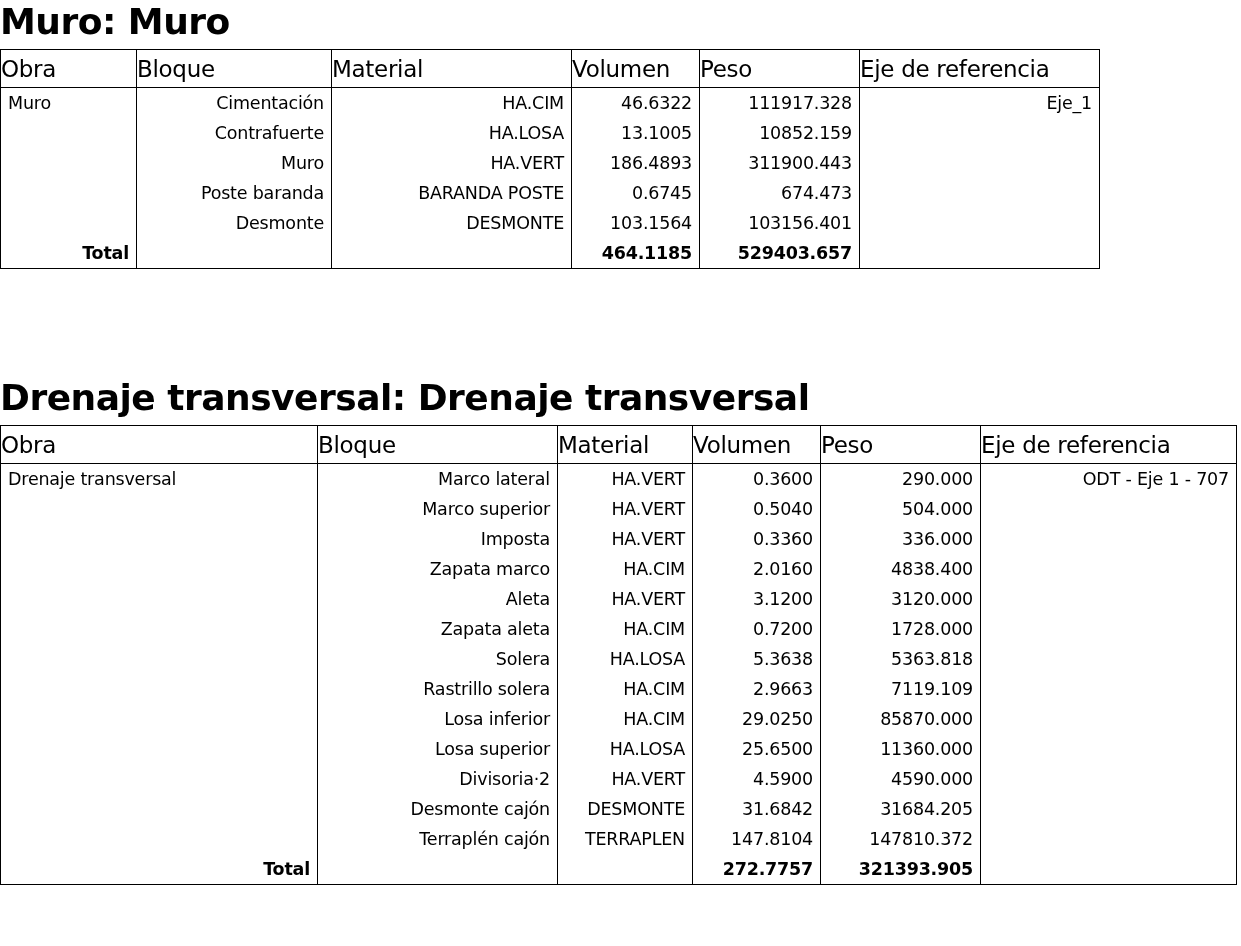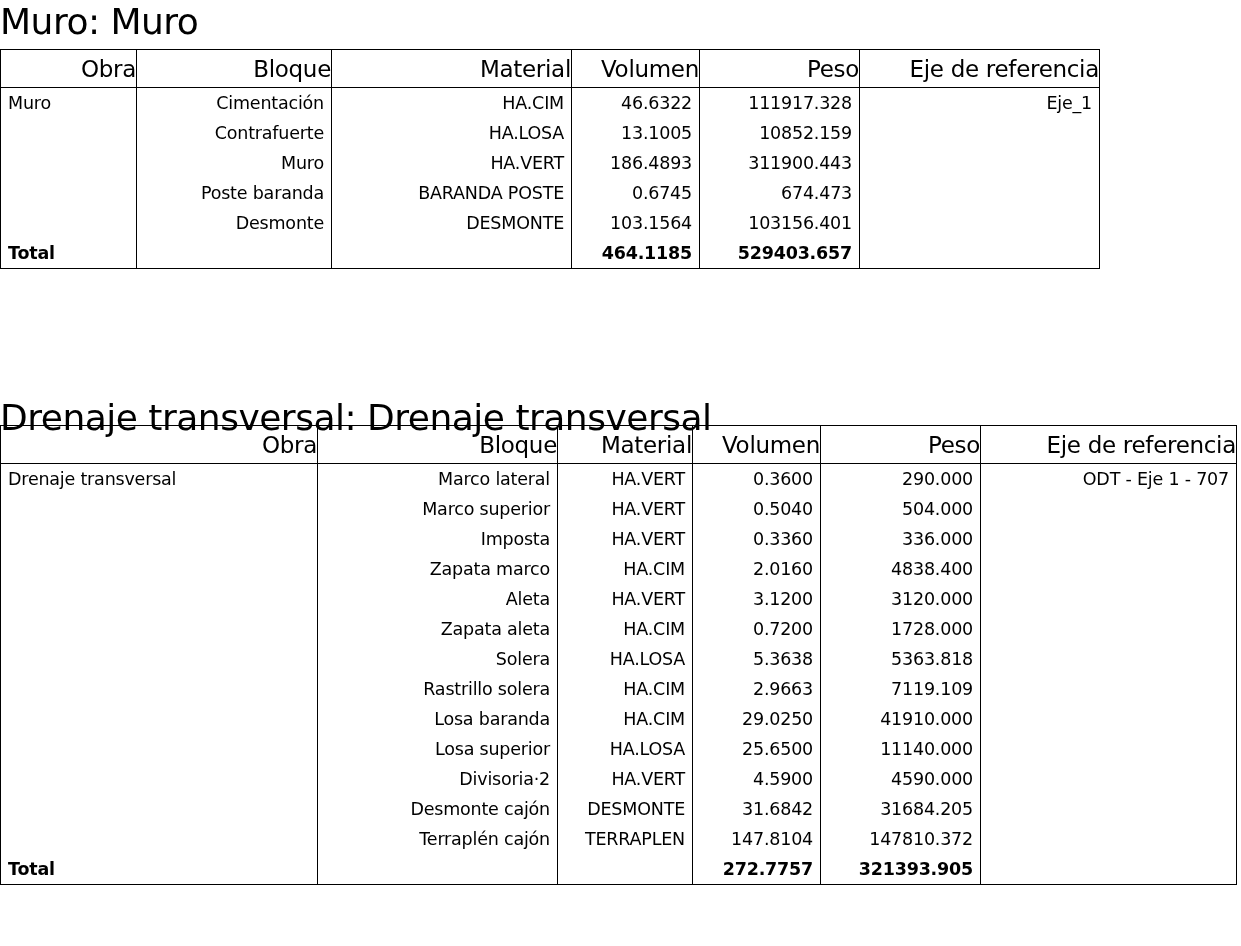--- a/index.html
+++ b/index.html
@@ -3,45 +3,45 @@
 <meta charset="utf-8">
 <style>
   html, body { margin: 0; padding: 0; background: #ffffff; }
   body {
     width: 1241px; height: 946px; overflow: hidden; position: relative;
     font-family: "DejaVu Sans", "Liberation Sans", sans-serif; color: #000;
   }
   .section-title {
     position: absolute; left: 0; margin: 0;
     font-family: "DejaVu Sans", sans-serif;
-    font-size: 36px; font-weight: normal; letter-spacing: -0.5px; line-height: 44px;
+    font-size: 36px; font-weight: bold; letter-spacing: -0.5px; line-height: 44px;
     white-space: nowrap;
   }
   #t1-title { top: 0px; }
-  #t2-title { top: 396px; text-align: center; }
+  #t2-title { top: 376px; text-align: center; }
   table {
     position: absolute; left: 0; border-collapse: collapse; table-layout: fixed;
     font-family: "DejaVu Sans", sans-serif;
   }
   #table1 { top: 49px; width: 1100px; }
   #table2 { top: 425px; width: 1236px; }
   table { border: 1.5px solid #000; }
   th {
     font-weight: normal; font-size: 23px; height: 37px; padding: 0;
-    border: 1px solid #000; text-align: right; letter-spacing: -0.3px;
+    border: 1px solid #000; text-align: left; letter-spacing: -0.3px;
     vertical-align: middle; white-space: nowrap;
   }
   td {
     font-size: 17.5px; height: 30px; padding: 0 7px;
     border-left: 1px solid #000; border-right: 1px solid #000;
     text-align: right; white-space: nowrap; vertical-align: middle;
     letter-spacing: -0.2px;
   }
   td.left { text-align: left; }
-  tr.total td { font-weight: bold; }
+  tr.total td { font-weight: bold; text-align: right; }
   tbody tr:first-child td { border-top: 1px solid #000; }
 </style>
 </head>
 <body>
 
 <h1 id="t1-title" class="section-title">Muro: Muro</h1>
 <table id="table1">
   <colgroup>
     <col style="width:136px">
       <col style="width:195px">
@@ -192,32 +192,32 @@
       <tr>
         <td class="left"></td>
         <td>Rastrillo solera</td>
         <td>HA.CIM</td>
         <td>2.9663</td>
         <td>7119.109</td>
         <td></td>
       </tr>
       <tr>
         <td class="left"></td>
-        <td>Losa baranda</td>
+        <td>Losa inferior</td>
         <td>HA.CIM</td>
         <td>29.0250</td>
-        <td>41910.000</td>
+        <td>85870.000</td>
         <td></td>
       </tr>
       <tr>
         <td class="left"></td>
         <td>Losa superior</td>
         <td>HA.LOSA</td>
         <td>25.6500</td>
-        <td>11140.000</td>
+        <td>11360.000</td>
         <td></td>
       </tr>
       <tr>
         <td class="left"></td>
         <td>Divisoria·2</td>
         <td>HA.VERT</td>
         <td>4.5900</td>
         <td>4590.000</td>
         <td></td>
       </tr>

